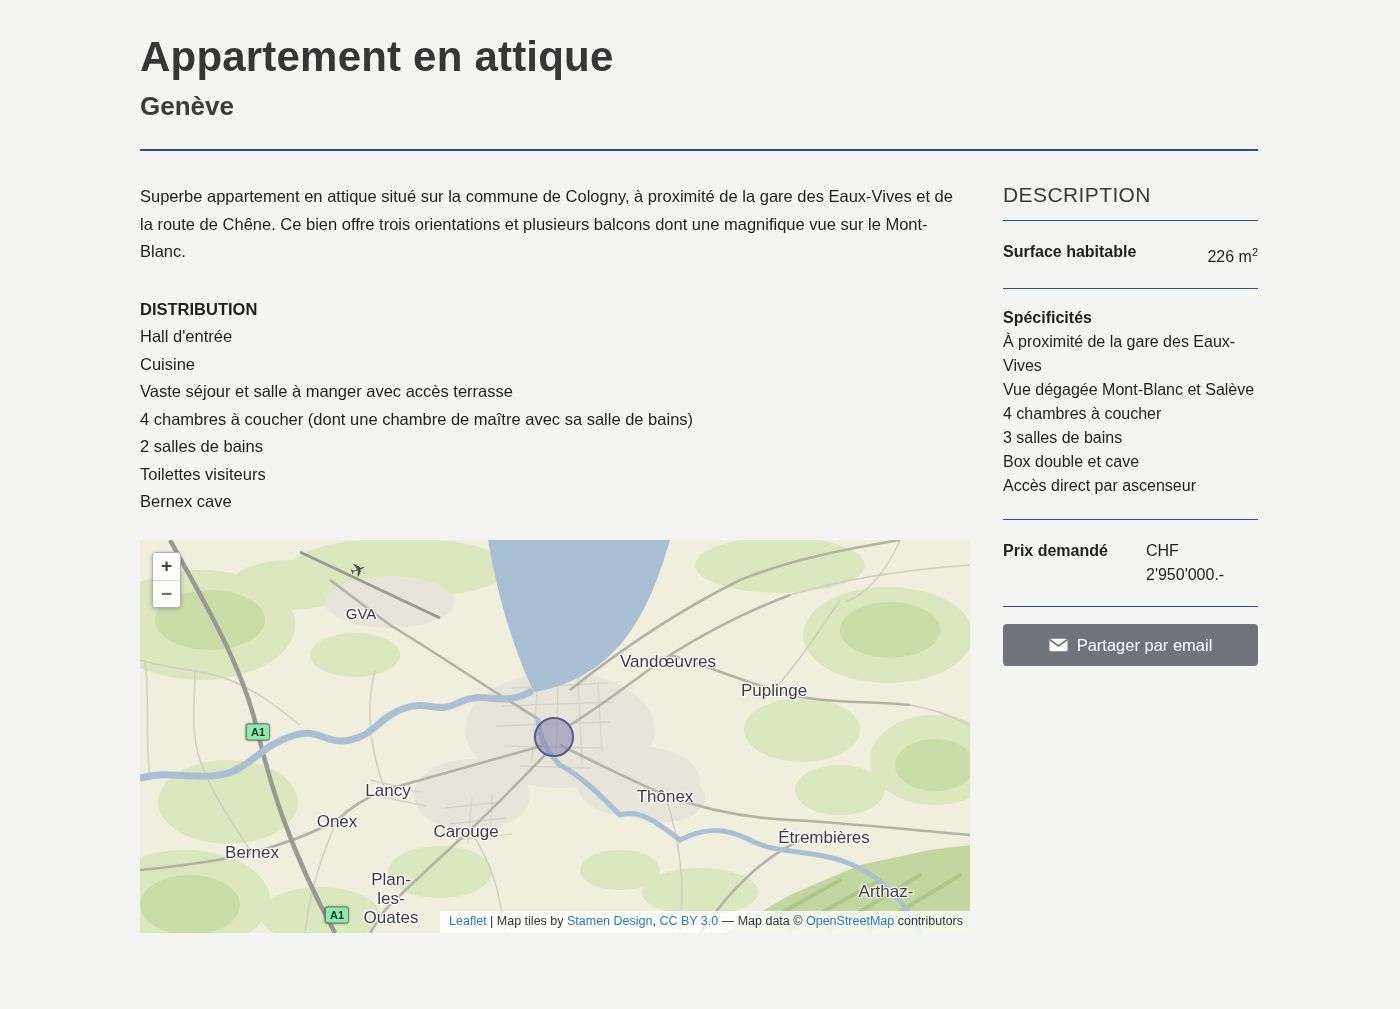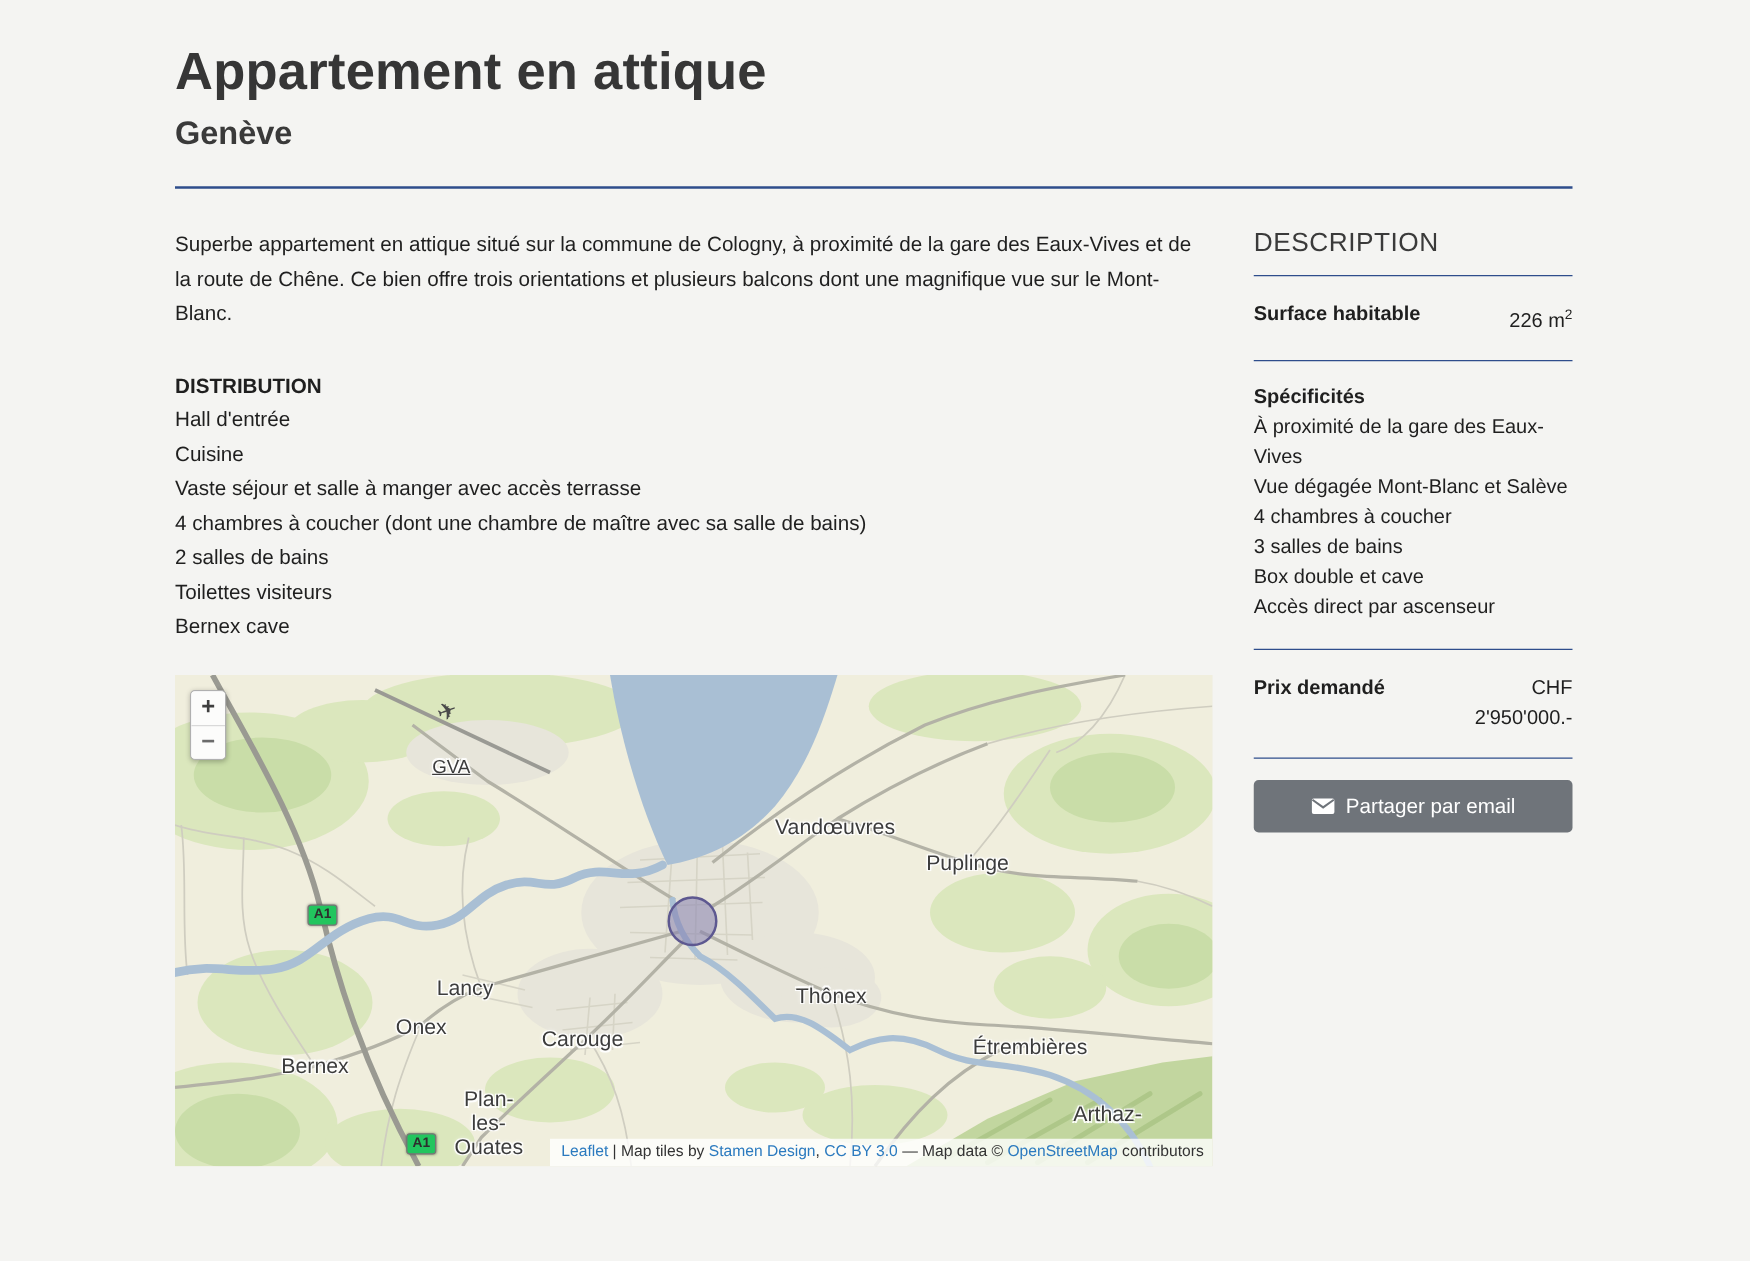--- a/index.html
+++ b/index.html
@@ -29,21 +29,21 @@
     position:absolute; transform:translate(-50%,0);
     font-size:17px; color:#3c3c3c; white-space:nowrap; line-height:19px;
     text-shadow:-1px -1px 0 rgba(255,255,255,.9), 1px -1px 0 rgba(255,255,255,.9),
                 -1px 1px 0 rgba(255,255,255,.9), 1px 1px 0 rgba(255,255,255,.9), 0 0 4px #fff;
   }
   .mlabel.small { font-size:15px; }
   .mlabel.multiline { white-space:pre-line; text-align:center; }
   .plane { position:absolute; transform:translate(-50%,-50%) rotate(-20deg); font-size:19px; color:#4a4a4a; }
   .shield {
     position:absolute; transform:translate(-50%,-50%);
-    background:#22c55e; border:1px solid #767676; border-radius:3px;
+    background:#86efac; border:1px solid #767676; border-radius:3px;
     font-size:11px; font-weight:bold; color:#2e2e2e; padding:1px 4px;
     box-shadow:0 0 2px rgba(0,0,0,.35); line-height:13px;
   }
   .zoom {
     position:absolute; top:12px; left:12px; width:29px;
     border:1px solid #b0b0b0; border-radius:4px; overflow:hidden;
     box-shadow:0 1px 4px rgba(0,0,0,.25); background:#fff;
   }
   .zoom-btn {
     display:block; width:27px; height:27px; line-height:26px; text-align:center;
@@ -61,21 +61,21 @@
   
   .sidebar { width:255px; flex:0 0 255px; }
   .side-heading { font-size:21px; color:#3a3a3a; letter-spacing:0.4px; }
   .side-divider { height:1px; background:#2e4d8c; margin:13px 0; }
   .side-row { display:flex; justify-content:space-between; align-items:flex-start; padding:6px 0; }
   .side-label { font-size:16px; font-weight:bold; color:#1f1f1f; line-height:24px; }
   .side-value { font-size:16px; color:#1f1f1f; line-height:24px; }
   .side-value sup { font-size:11px; }
   .spec { font-size:16px; line-height:24px; color:#1f1f1f; }
   .specs-block { padding:4px 0 8px 0; }
-  .price-value { font-size:16px; line-height:24px; color:#1f1f1f; text-align:right; max-width:112px; }
+  .price-value { font-size:16px; line-height:24px; color:#1f1f1f; text-align:left; max-width:112px; }
   .share-btn {
     margin-top:17px; width:100%; height:42px; border:none; border-radius:4px;
     background:#6f747a; color:#ffffff; font-size:16.5px;
     font-family:"Liberation Sans","DejaVu Sans",sans-serif;
     display:flex; align-items:center; justify-content:center; gap:9px; cursor:pointer;
   }
 </style>
 </head>
 <body>
 
@@ -203,24 +203,24 @@
 
           <path d="M348 0 L530 0 C518 40 505 75 480 105 C455 133 425 147 394 152 C376 115 358 60 348 0 Z" fill="#a9bfd4"></path>
 
           <line x1="160" y1="12" x2="300" y2="78" stroke="#9a9a94" stroke-width="3"></line>
 
           <circle cx="414" cy="197" r="19" fill="#8781b0" fill-opacity="0.55" stroke="#5d5890" stroke-width="2"></circle>
         </svg>
 
         <span class="plane" style="left:218px; top:30px;">✈</span>
 
-        <span class="mlabel small" style="left:221px; top:64px;text-decoration:underline;">GVA</span>
+        <span class="mlabel small" style="left:221px; top:64px;">GVA</span>
         <span class="mlabel" style="left:528px; top:112px;">Vandœuvres</span>
         <span class="mlabel" style="left:634px; top:141px;">Puplinge</span>
-        <span class="mlabel" style="left:232px; top:241px;">Lancy</span>
+        <span class="mlabel" style="left:248px; top:241px;">Lancy</span>
         <span class="mlabel" style="left:197px; top:272px;">Onex</span>
         <span class="mlabel" style="left:112px; top:303px;">Bernex</span>
         <span class="mlabel" style="left:326px; top:282px;">Carouge</span>
         <span class="mlabel" style="left:525px; top:247px;">Thônex</span>
         <span class="mlabel" style="left:640px; top:288px;margin-left:44px;">Étrembières</span>
         <span class="mlabel multiline" style="left:251px; top:330px;">Plan-
 les-
 Ouates</span>
         <span class="mlabel" style="left:746px; top:342px;">Arthaz-</span>
 

